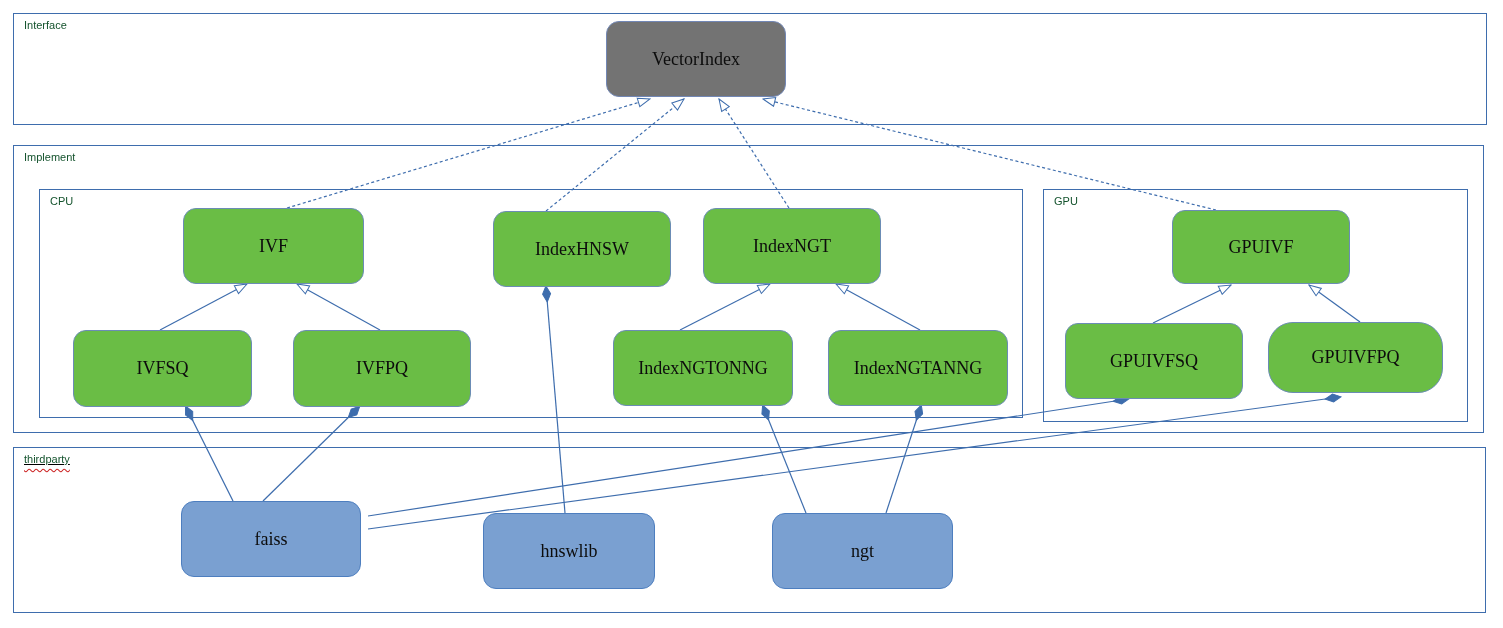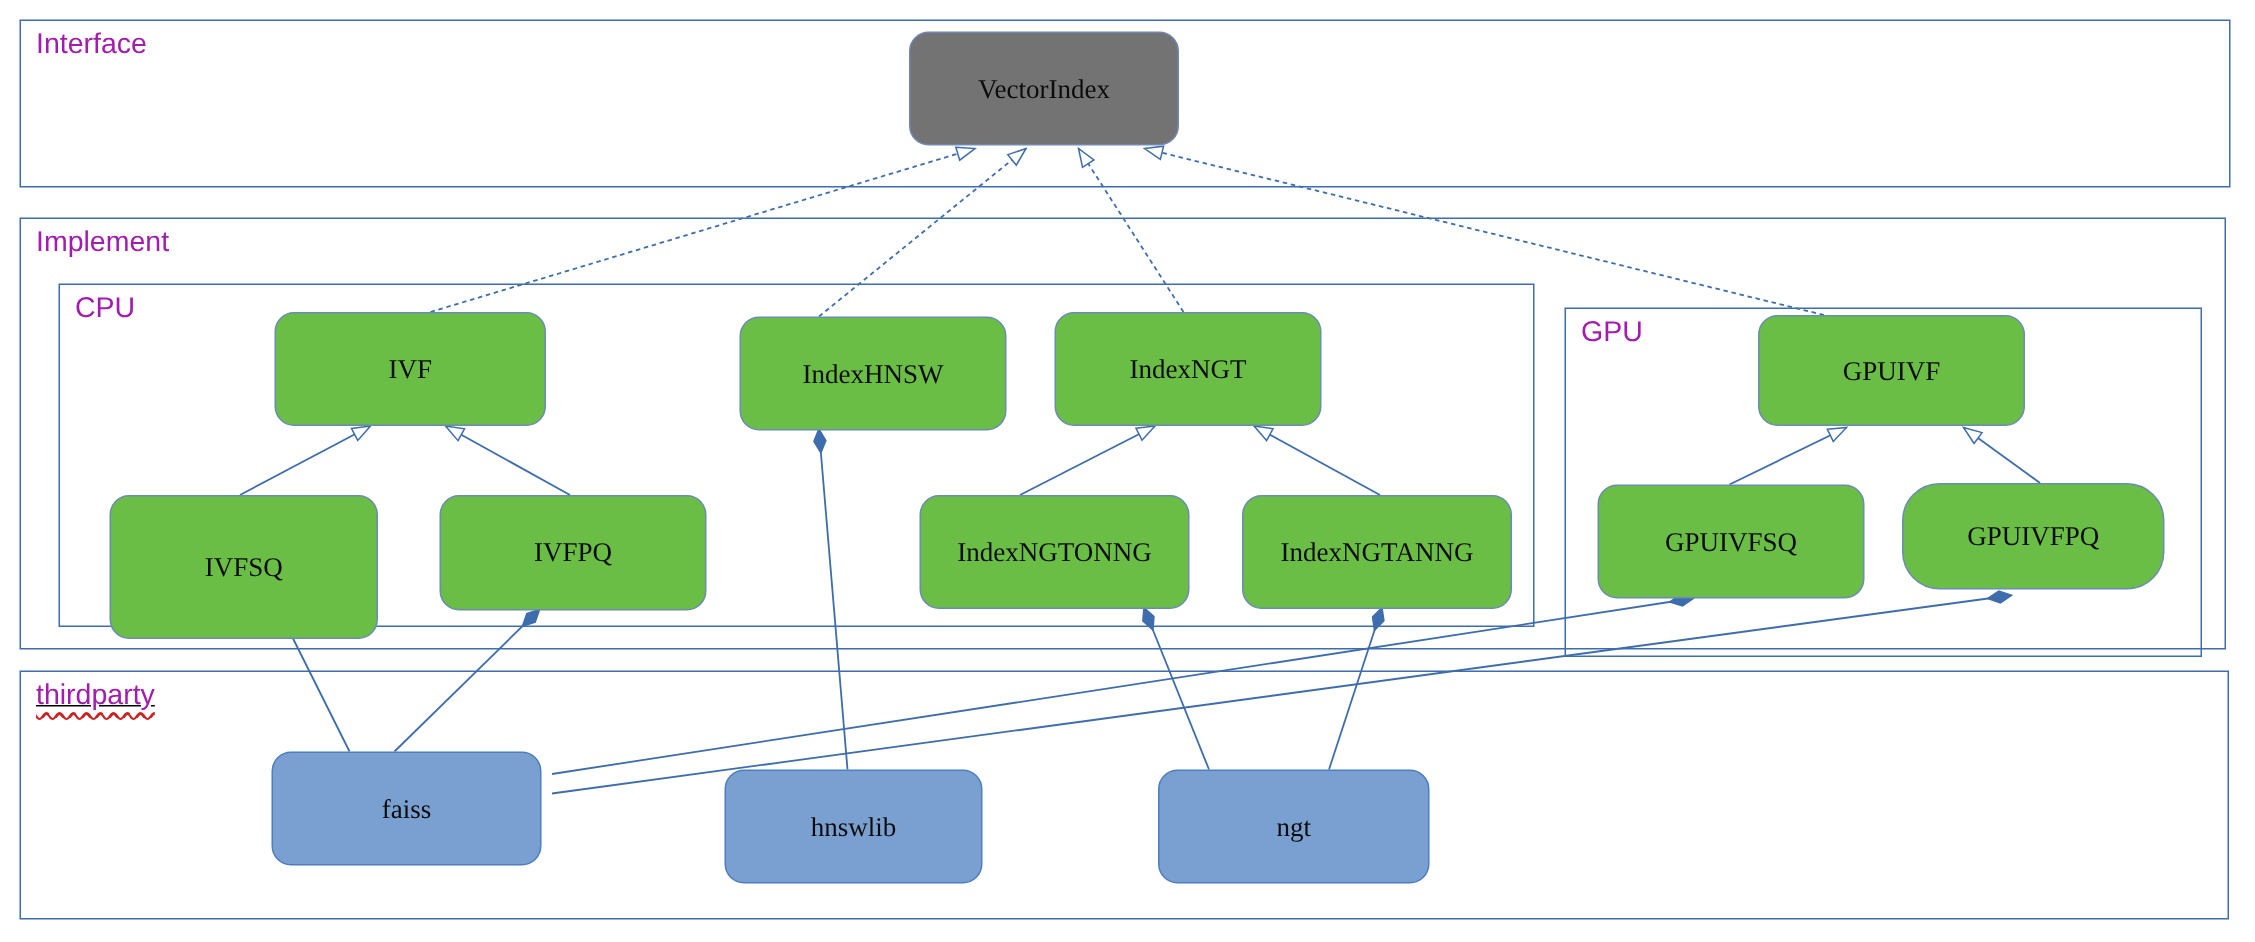--- a/index.html
+++ b/index.html
@@ -12,21 +12,21 @@
   }
   .container{
     position:absolute;
     border:1px solid #3e6dad;
     background:transparent;
     z-index:1;
     box-sizing:border-box;
   }
   .container-label{
     position:absolute;left:10px;top:5px;
-    font-size:19px;color:#a21caf;
+    font-size:11px;color:#14532d;
     font-family:"Liberation Sans",sans-serif;
     white-space:nowrap;
   }
   .u-solid{text-decoration:underline;text-decoration-color:#000;}
   .u-wavy{text-decoration:underline wavy #cc2222;text-underline-offset:5px;}
   svg.edges{
     position:absolute;left:0;top:0;
     z-index:5;pointer-events:none;
   }
   .node{
@@ -53,21 +53,21 @@
   </div>
 
   <div class="container" style="left:13px;top:145px;width:1471px;height:288px;">
     <span class="container-label">Implement</span>
   </div>
 
   <div class="container" style="left:39px;top:189px;width:984px;height:229px;">
     <span class="container-label">CPU</span>
   </div>
 
-  <div class="container" style="left:1043px;top:189px;width:425px;height:233px;margin-top:16px;">
+  <div class="container" style="left:1043px;top:189px;width:425px;height:233px;">
     <span class="container-label">GPU</span>
   </div>
 
   <div class="container" style="left:13px;top:447px;width:1473px;height:166px;">
     <span class="container-label u-solid"><span class="u-wavy">thirdparty</span></span>
   </div>
 
   <svg class="edges" width="1503" height="628" viewBox="0 0 1503 628">
     <defs>
       <marker id="arrowHollow" viewBox="0 0 14 11" refX="13" refY="5.5" markerWidth="14" markerHeight="11" markerUnits="userSpaceOnUse" orient="auto">
@@ -112,21 +112,21 @@
   <div class="node green" style="left:457px;top:211px;width:178px;height:76px;margin-left:36px;">
     <span>IndexHNSW</span>
   </div>
   <div class="node green" style="left:703px;top:208px;width:178px;height:76px;">
     <span>IndexNGT</span>
   </div>
   <div class="node green" style="left:1172px;top:210px;width:178px;height:74px;">
     <span>GPUIVF</span>
   </div>
 
-  <div class="node green" style="left:73px;top:330px;width:179px;height:96px;">
+  <div class="node green" style="left:73px;top:330px;width:179px;height:77px;">
     <span>IVFSQ</span>
   </div>
   <div class="node green" style="left:293px;top:330px;width:178px;height:77px;">
     <span>IVFPQ</span>
   </div>
   <div class="node green" style="left:613px;top:330px;width:180px;height:76px;">
     <span>IndexNGTONNG</span>
   </div>
   <div class="node green" style="left:828px;top:330px;width:180px;height:76px;">
     <span>IndexNGTANNG</span>

